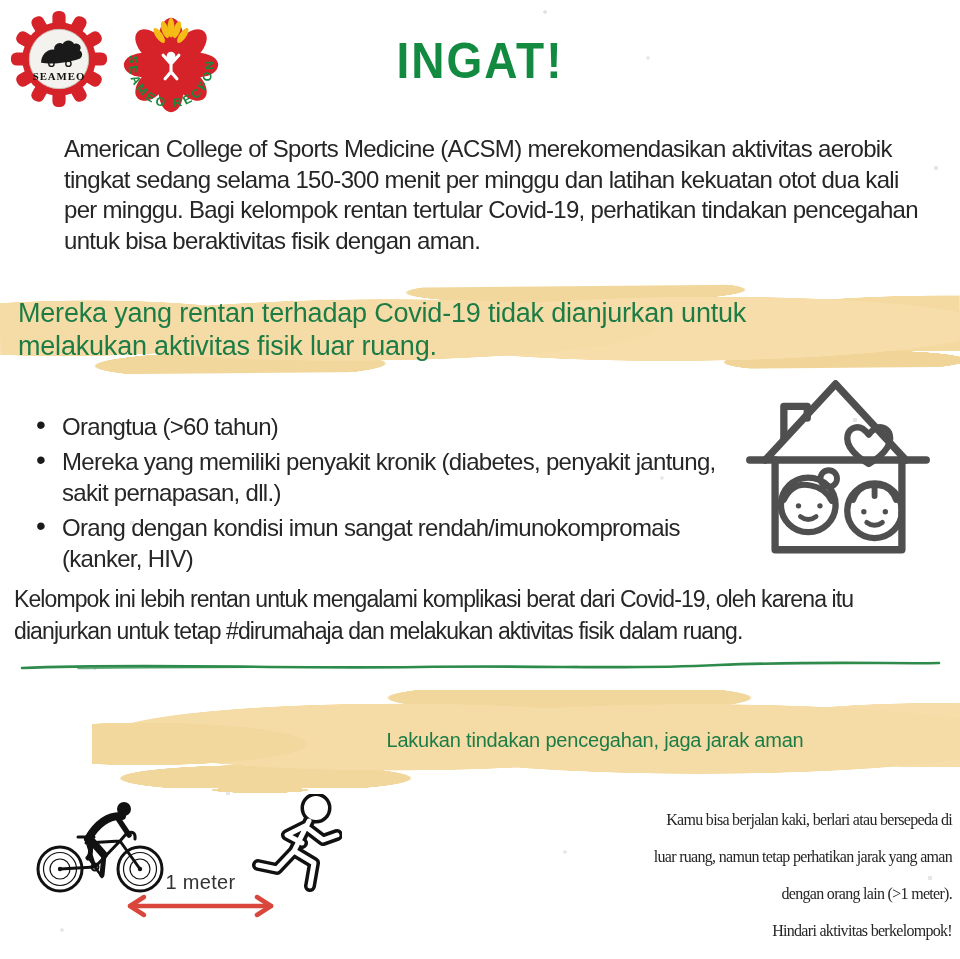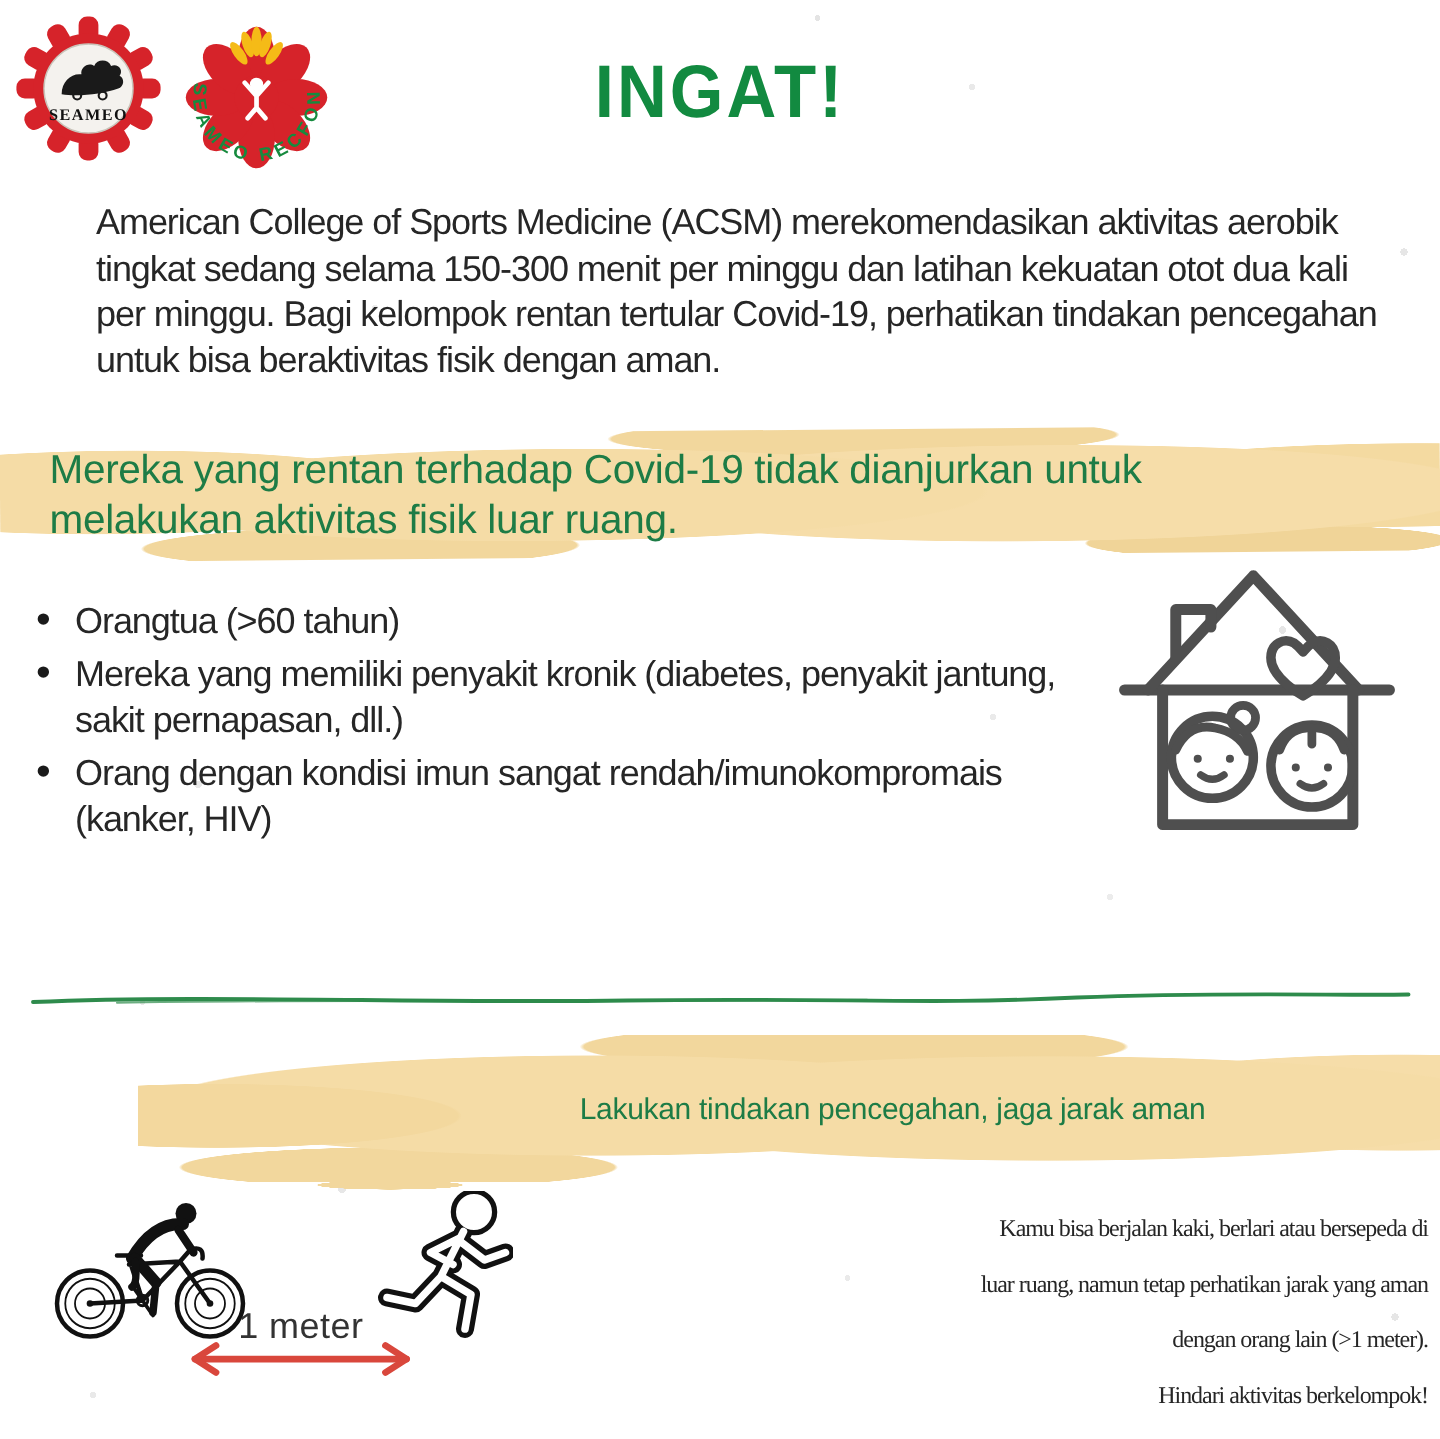--- a/index.html
+++ b/index.html
@@ -33,23 +33,23 @@
   .brush1{top:287px;left:0;width:960px;height:84px;transform:rotate(-0.5deg);
     background:
       radial-gradient(ellipse 300px 40px at 8% 45%,#f5dca6 69%,transparent 70%),
       radial-gradient(ellipse 420px 44px at 38% 50%,#f5dca6 69%,transparent 70%),
       radial-gradient(ellipse 430px 46px at 72% 52%,#f6dda9 69%,transparent 70%),
       radial-gradient(ellipse 330px 40px at 97% 48%,#f4daa1 69%,transparent 70%),
       radial-gradient(ellipse 240px 22px at 25% 90%,#f2d79d 60%,transparent 61%),
       radial-gradient(ellipse 280px 20px at 60% 6%,#f2d79d 60%,transparent 61%),
       radial-gradient(ellipse 200px 18px at 88% 92%,#f0d498 60%,transparent 61%);}
   .heading1{top:297px;left:18px;width:800px;font-size:27px;line-height:33px;
-    color:#1d7c46;letter-spacing:-0.2px;margin-left:15px;}
+    color:#1d7c46;letter-spacing:-0.2px;}
   .bullets{top:399px;left:22px;width:740px;font-size:24px;line-height:31px;
-    color:#262626;list-style:none;margin:0;padding:0;}
+    color:#262626;list-style:none;margin:12px;padding:0;}
   .bullets li{position:relative;padding-left:28px;margin-bottom:4px;}
   .bullets li::before{content:"\2022";position:absolute;left:2px;top:-2px;font-size:28px;color:#1a1a1a;}
   .note{top:583px;left:14px;width:940px;font-size:23px;line-height:32px;
     letter-spacing:-0.9px;color:#262626;}
   .divider{top:658px;left:18px;}
   .brush2{top:690px;left:92px;width:868px;height:98px;
     background:
       radial-gradient(ellipse 260px 34px at 6% 55%,#f3d89e 62%,transparent 63%),
       radial-gradient(ellipse 420px 48px at 35% 48%,#f5dca6 69%,transparent 70%),
       radial-gradient(ellipse 460px 50px at 70% 50%,#f5dca6 69%,transparent 70%),
@@ -58,21 +58,21 @@
       radial-gradient(ellipse 300px 24px at 55% 8%,#f2d79d 60%,transparent 61%);}
   .smear{top:784px;left:180px;width:160px;height:12px;
     background:radial-gradient(ellipse 80px 5px at 50% 50%,#f2d79d 60%,transparent 61%);}
   .heading2{top:729px;left:245px;width:700px;text-align:center;
     font-size:20px;color:#1d7c46;letter-spacing:-0.2px;}
   .house{top:360px;left:738px;}
   .cyclist{top:797px;left:32px;}
   .runner{top:794px;left:250px;}
   .arrow{top:893px;left:118px;}
   .distance{top:871px;left:118px;width:165px;text-align:center;
-    font-size:24px;color:#333;letter-spacing:0.3px;}
+    font-size:20px;color:#333;letter-spacing:0.3px;}
   .body2{top:801px;left:360px;width:592px;text-align:right;
     font-size:16px;line-height:37px;color:#262626;font-family:Liberation Serif, serif;}
 </style>
 </head>
 <body>
 
 <div class="poster">
 
   <div class="abs logos">
     <svg width="98" height="98" viewBox="0 0 104 104" aria-hidden="true">
@@ -164,20 +164,22 @@
       </g>
       <g>
         <circle cx="140" cy="152" r="28" stroke-width="6.5"></circle>
         <path stroke-width="6" d="M118,141 Q123,127 136,126 M144,126 Q157,127 162,141 M140,126 V137"></path>
         <path stroke-width="5.5" d="M129,153 l0.01,0 M151,153 l0.01,0"></path>
         <path stroke-width="5" d="M132,164 Q140,170 148,164"></path>
       </g>
     </g>
   </svg>
 
+  <div class="abs note hand lines">Kelompok ini lebih rentan untuk mengalami komplikasi berat dari Covid-19, oleh karena itu
+dianjurkan untuk tetap #dirumahaja dan melakukan aktivitas fisik dalam ruang.</div>
 
   <svg class="abs divider" width="925" height="14" viewBox="0 0 925 14" preserveAspectRatio="none" aria-hidden="true">
     <path d="M4,10 C120,5 260,11 400,9 C540,7 600,12 700,7 C800,3 880,6 921,5" fill="none" stroke="#2e8b4c" stroke-width="2.6" stroke-linecap="round"></path>
     <path d="M60,10.5 C200,8 420,10 560,8.5" fill="none" stroke="#2e8b4c" stroke-width="1.4" stroke-linecap="round" opacity="0.7"></path>
   </svg>
 
   <div class="abs brush2"></div>
   <div class="abs smear"></div>
   <div class="abs heading2 hand">Lakukan tindakan pencegahan, jaga jarak aman</div>
 

